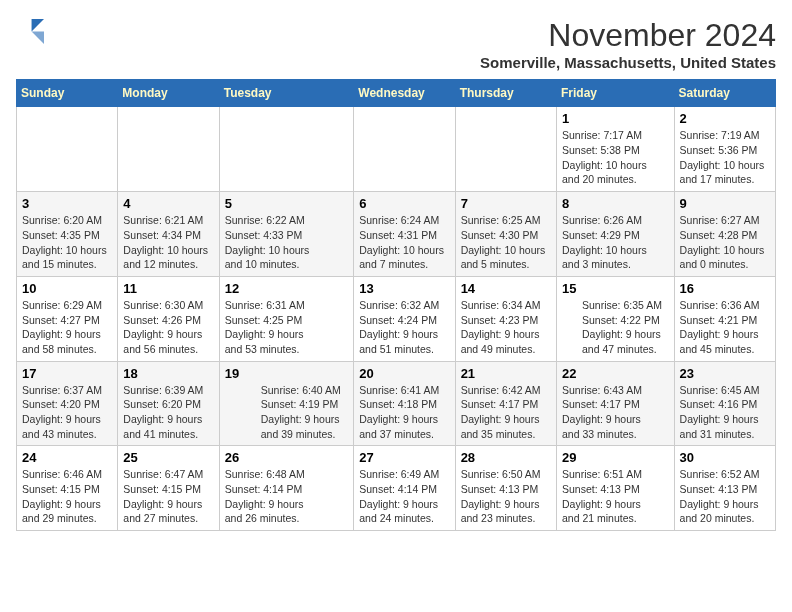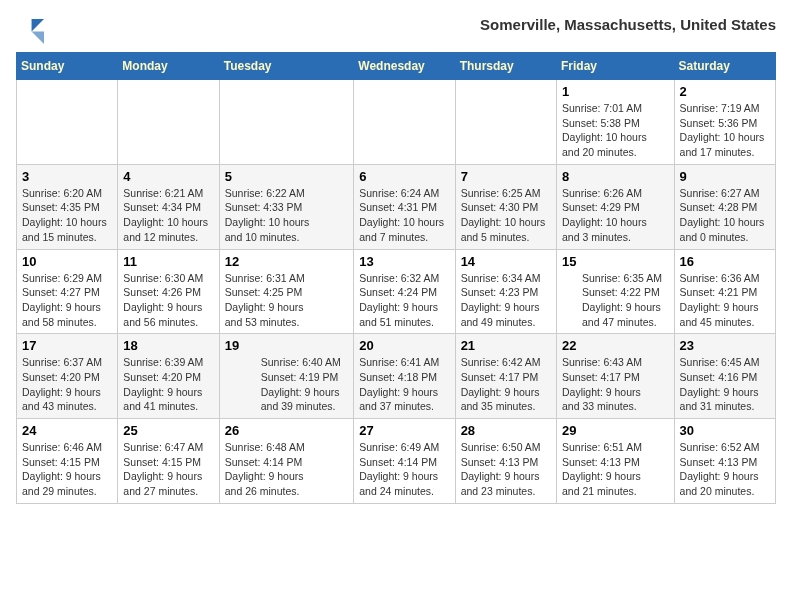--- a/index.html
+++ b/index.html
@@ -90,20 +90,21 @@
 <body>
 
 <div class="header-area">
   <div class="logo">
     <svg class="logo-icon" viewBox="0 0 36 36">
       <polygon points="20,4 36,4 20,20" fill="#2a6db5"></polygon>
       <polygon points="20,20 36,20 36,36" fill="#2a6db5" opacity="0.6"></polygon>
     </svg>
   </div>
   <div class="title-area">
+    <div class="month-title">November 2024</div>
     <div class="location-subtitle">Somerville, Massachusetts, United States</div>
   </div>
 </div>
 
 <table>
   <thead>
     <tr>
     <th>Sunday</th>
         <th>Monday</th>
         <th>Tuesday</th>
@@ -115,21 +116,21 @@
   </thead>
   <tbody id="calendar-body">
   <tr>
         <td class="empty-cell"></td>
         <td class="empty-cell"></td>
         <td class="empty-cell"></td>
         <td class="empty-cell"></td>
         <td class="empty-cell"></td>
         <td>
           <span class="day-num">1</span>
-          <div class="day-info" style="white-space: pre-line;">Sunrise: 7:01 AM
+          <div class="day-info" style="white-space: pre-line;">Sunrise: 7:17 AM
 Sunset: 5:38 PM
 Daylight: 10 hours
 and 20 minutes.</div>
         </td>
         <td>
           <span class="day-num">2</span>
           <div class="day-info" style="white-space: pre-line;">Sunrise: 7:19 AM
 Sunset: 5:36 PM
 Daylight: 10 hours
 and 17 minutes.</div>
@@ -241,21 +242,21 @@
         <td>
           <span class="day-num">17</span>
           <div class="day-info" style="white-space: pre-line;">Sunrise: 6:37 AM
 Sunset: 4:20 PM
 Daylight: 9 hours
 and 43 minutes.</div>
         </td>
         <td>
           <span class="day-num">18</span>
           <div class="day-info" style="white-space: pre-line;">Sunrise: 6:39 AM
-Sunset: 4:20 PM
+Sunset: 6:20 PM
 Daylight: 9 hours
 and 41 minutes.</div>
         </td>
         <td>
           <span class="day-num">19</span>
           <div class="day-info" style="white-space: pre-line; margin-left: 36px;">Sunrise: 6:40 AM
 Sunset: 4:19 PM
 Daylight: 9 hours
 and 39 minutes.</div>
         </td>

